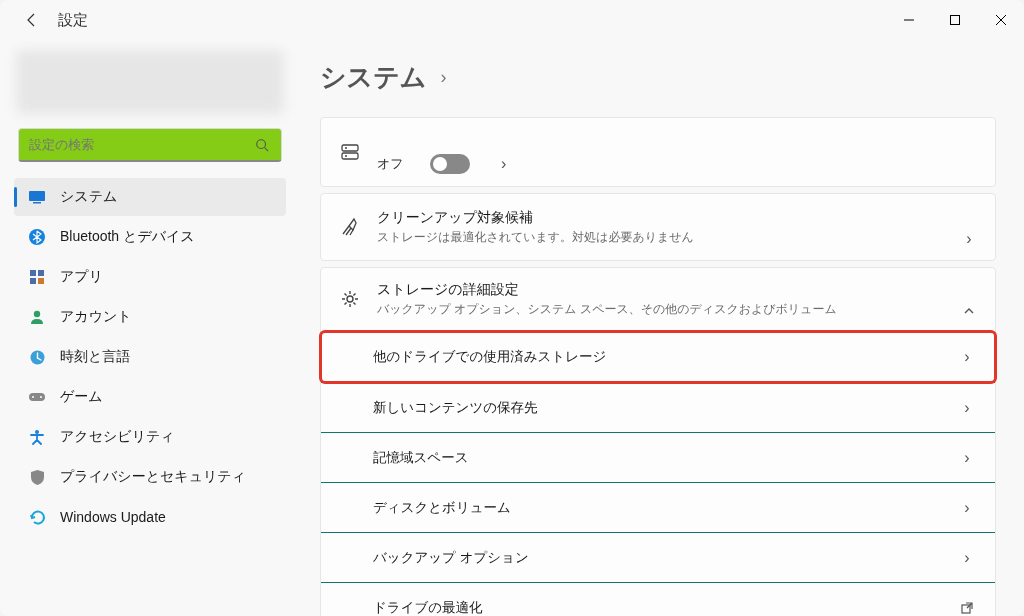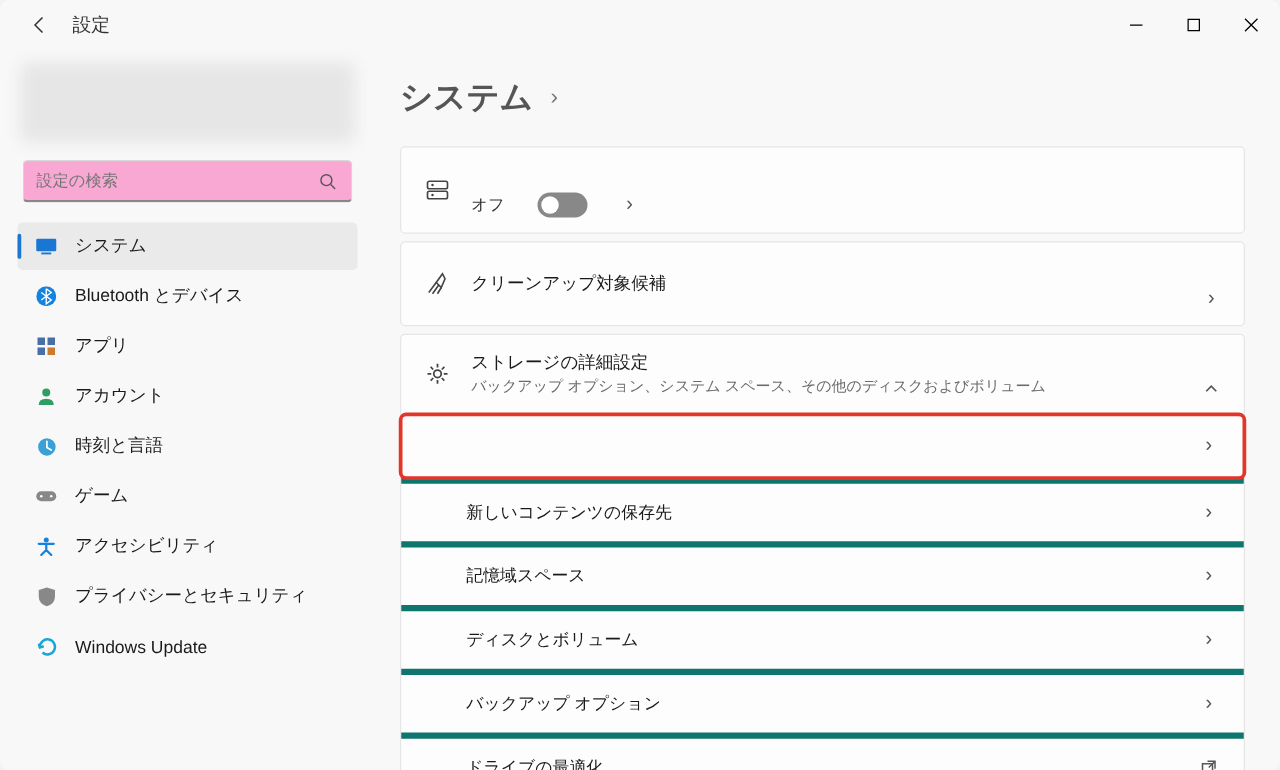--- a/index.html
+++ b/index.html
@@ -53,21 +53,21 @@
 .profile {
   height: 64px;
   margin: 0 8px 12px 8px;
   filter: blur(6px);
   background: #e6e6e6;
   border-radius: 6px;
 }
 .search {
   margin: 0 10px 14px 10px;
   height: 34px;
-  background: #f9a8d4;
+  background: #84cc16;
   border: 1px solid #d8d8d8;
   border-bottom: 2px solid #888;
   border-radius: 4px;
   display: flex; align-items: center;
   padding: 0 10px;
 }
 .search input {
   flex: 1; border: none; outline: none; background: transparent;
   font-size: 13px; color: #555;
 }
@@ -139,21 +139,21 @@
   content: ""; position: absolute; left: 3px; top: 3px;
   width: 14px; height: 14px; border-radius: 50%; background: #fff;
 }
 .chevron { color: #555; width: 16px; display:flex;justify-content:center; }
 
 .subcard { margin-top: 2px; }
 .subrow {
   min-height: 50px;
   display: flex; align-items: center;
   padding: 14px 20px 14px 52px;
-  border-top: 5px solid #0f766e;
+  border-top: 1px solid #0f766e;
 }
 .subrow:first-child { border-top: none; }
 .subrow .row-title { font-size: 13.5px; }
 .subrow .chevron, .subrow .ext { margin-left: auto; }
 .highlight {
   outline: 3px solid #e2362a;
   outline-offset: -1px;
   border-radius: 4px;
 }
 .ext { color:#555; width:16px; display:flex;justify-content:center; }
@@ -316,20 +316,21 @@
       <div class="card">
         <div class="row">
           <div class="row-icon">
               <svg width="20" height="20" viewBox="0 0 20 20">
                 <path d="M14 2 L9 9 L13 13 L16 6 Z" fill="none" stroke="#444" stroke-width="1.3"></path>
                 <path d="M9 9 L3 17 M11 11 L6 18 M13 13 L10 18" stroke="#444" stroke-width="1.3"></path>
               </svg>
             </div>
           <div class="row-text">
             <span class="row-title">クリーンアップ対象候補</span>
+            <span class="row-sub">ストレージは最適化されています。対処は必要ありません</span>
           </div>
           <div class="row-right">
             <span class="chevron">›</span>
           </div>
         </div>
       </div>
 
       <div class="card">
         <div class="row">
           <div class="row-icon">
@@ -346,20 +347,21 @@
             <span class="chevron">
                 <svg width="14" height="14" viewBox="0 0 14 14">
                   <path d="M3 9 L7 5 L11 9" fill="none" stroke="#555" stroke-width="1.4"></path>
                 </svg>
               </span>
           </div>
         </div>
 
         <div class="subcard">
           <div class="subrow highlight">
+            <span class="row-title">他のドライブでの使用済みストレージ</span>
             <span class="chevron">›</span>
           </div>
           <div class="subrow">
             <span class="row-title">新しいコンテンツの保存先</span>
             <span class="chevron">›</span>
           </div>
           <div class="subrow">
             <span class="row-title">記憶域スペース</span>
             <span class="chevron">›</span>
           </div>

